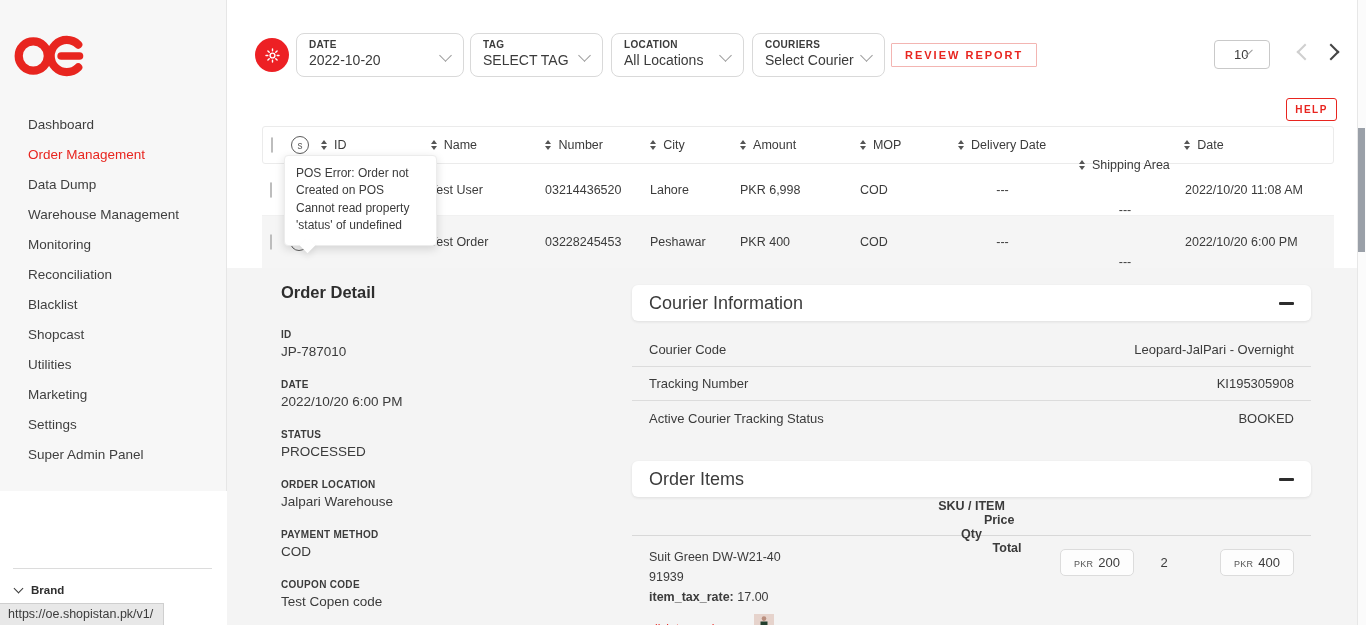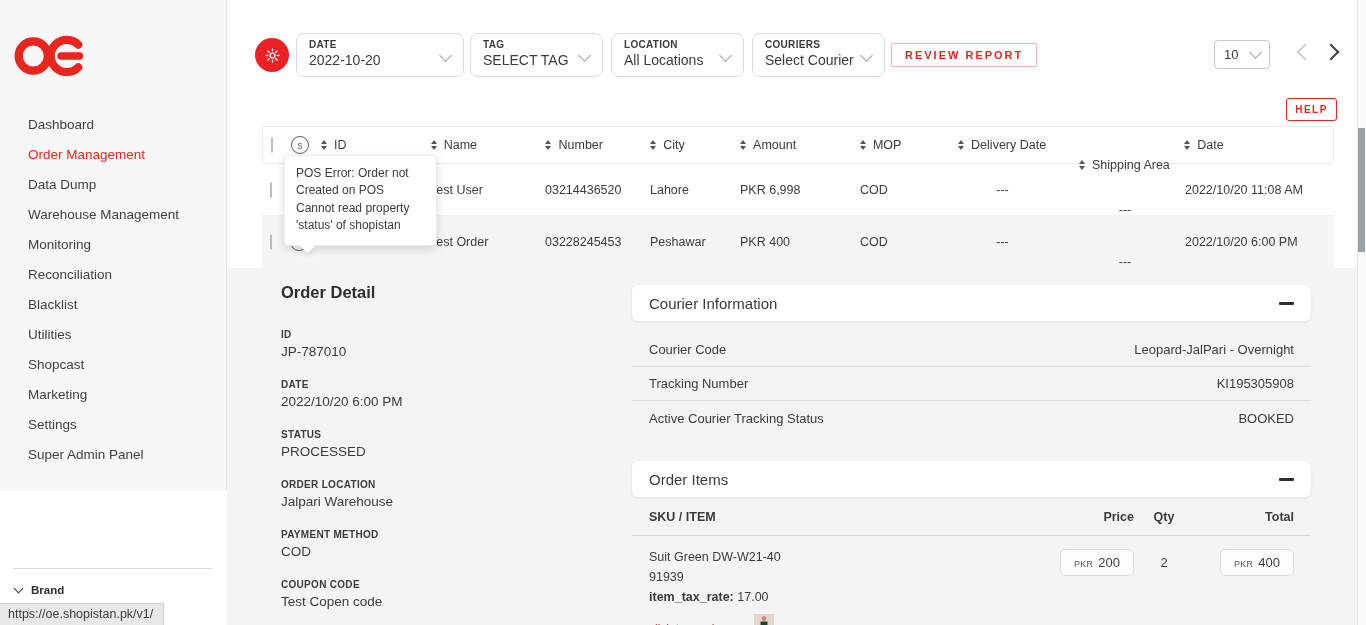--- a/index.html
+++ b/index.html
@@ -34,21 +34,21 @@
   .filter-value { font-size:14px; color:#3b3b3b; margin-top:2px; white-space:nowrap; }
   .filter-chev { position:absolute; right:13px; top:17px; width:9px; height:9px;
     border-right:1.6px solid #9a9a9a; border-bottom:1.6px solid #9a9a9a; transform:rotate(45deg); }
   .f-date { left:69px; width:168px; } .f-tag { left:243px; width:133px; }
   .f-loc { left:384px; width:133px; } .f-cour { left:525px; width:133px; }
   .review-btn { position:absolute; left:664px; top:43px; height:24px; padding:0 13px;
     background:#fff; border:1px solid #f3b5b2; border-radius:1px; color:#e8251f;
     font-size:11px; font-weight:bold; letter-spacing:2px; line-height:22px; cursor:pointer; }
   .pagesize { position:absolute; left:987px; top:40px; width:56px; height:29px;
     border:1px solid #c9c9c9; border-radius:4px; display:flex; align-items:center;
-    justify-content:space-between; padding:0 9px; font-size:13px; cursor:pointer; background:#fff; }
+    justify-content:space-between; padding:0 19px; font-size:13px; cursor:pointer; background:#fff; }
   .pagesize .filter-chev { position:static; transform:rotate(45deg); margin-top:-4px; }
   .pg-arrow { position:absolute; top:46px; width:12px; height:12px; border-right:2px solid #444;
     border-bottom:2px solid #444; cursor:pointer; }
   .pg-prev { left:1072px; transform:rotate(135deg); border-color:#cfcfcf; }
   .pg-next { left:1098px; transform:rotate(-45deg); }
   .help-btn { position:absolute; left:1059px; top:98px; width:51px; height:23px; background:#fff;
     border:1px solid #e8251f; border-radius:3px; color:#e8251f; font-size:10px; font-weight:bold;
     letter-spacing:1.5px; text-align:center; line-height:21px; cursor:pointer; }
   
   .otable { position:absolute; left:35px; top:126px; width:1072px; }
@@ -79,28 +79,28 @@
   
   .lower { position:absolute; left:0; top:268px; width:1139px; height:357px; background:#f4f4f4; }
   .order-detail { position:absolute; left:54px; top:15px; }
   .od-title { font-size:16.5px; font-weight:bold; color:#2e2e2e; margin-bottom:27px; }
   .od-field { margin-bottom:20px; }
   .od-label { font-size:10px; font-weight:bold; letter-spacing:.3px; margin-bottom:4px; }
   .od-value { font-size:13.5px; }
   .card { position:absolute; left:405px; width:679px; }
   .courier-card { top:17px; } .items-card { top:193px; }
   .card-header { height:36px; background:#fff; border-radius:6px; box-shadow:0 1px 3px rgba(0,0,0,.09);
-    display:flex; align-items:center; justify-content:space-between; padding:0 17px; font-size:15px; }
+    display:flex; align-items:center; justify-content:space-between; padding:0 17px; font-size:18px; }
   .minus-btn { width:15px; height:3px; background:#2d2d2d; cursor:pointer; border-radius:1px; }
   .ci-row { display:flex; align-items:center; justify-content:space-between; height:34px;
     padding:0 17px; font-size:13px; border-bottom:1px solid #dcdcdc; }
   .ci-rows { margin-top:12px; }
   .ci-row:last-child { border-bottom:none; }
   .items-head { display:flex; align-items:center; height:37px; padding:0 17px; margin-top:2px;
-    font-size:12.5px; font-weight:bold; border-bottom:1px solid #d8d8d8; }
+    font-size:12.5px; font-weight:bold; border-bottom:1px solid #d8d8d8;flex-direction:column; }
   .ih-sku { flex:1; } .ih-price { width:86px; text-align:right; }
   .ih-qty { width:60px; text-align:center; } .ih-total { width:100px; text-align:right; }
   .item-row { display:flex; padding:13px 17px 10px; }
   .item-left { flex:1; font-size:12.5px; line-height:1.42; }
   .item-name, .item-sku { margin-bottom:2px; }
   .item-tax b { font-weight:bold; }
   .item-link-row { margin-top:8px; display:flex; align-items:center; gap:10px; }
   .item-link { color:#e8251f; font-size:12px; cursor:pointer; }
   .item-right { display:flex; align-items:flex-start; }
   .pill { display:inline-flex; align-items:baseline; gap:5px; border:1px solid #dcdcdc; border-radius:5px;
@@ -126,22 +126,22 @@
     </svg>
   </div>
   <div class="nav">
     <div class="nav-item">Dashboard</div>
     <div class="nav-item active">Order Management</div>
     <div class="nav-item">Data Dump</div>
     <div class="nav-item">Warehouse Management</div>
     <div class="nav-item">Monitoring</div>
     <div class="nav-item">Reconciliation</div>
     <div class="nav-item">Blacklist</div>
+    <div class="nav-item">Shopcast</div>
     <div class="nav-item">Utilities</div>
-    <div class="nav-item">Shopcast</div>
     <div class="nav-item">Marketing</div>
     <div class="nav-item">Settings</div>
     <div class="nav-item">Super Admin Panel</div>
   </div>
   <div class="side-divider"></div>
   <div class="brand-row">
     <span class="chev-down-sm"></span>
     <span>Brand</span>
   </div>
 </div>
@@ -286,21 +286,21 @@
       <div class="c-number">03228245453</div>
       <div class="c-city">Peshawar</div>
       <div class="c-amount">PKR 400</div>
       <div class="c-mop">COD</div>
       <div class="c-dd">---</div>
       <div class="c-sa">---</div>
       <div class="c-date">2022/10/20 6:00 PM</div>
     </div>
   </div>
 
-  <div class="tooltip">POS Error: Order not Created on POS Cannot read property 'status' of shopistan</div>
+  <div class="tooltip">POS Error: Order not Created on POS Cannot read property 'status' of undefined</div>
 
   <div class="lower">
 
     <div class="order-detail">
       <div class="od-title">Order Detail</div>
       <div class="od-field">
         <div class="od-label">ID</div>
         <div class="od-value">JP-787010</div>
       </div>
       <div class="od-field">

